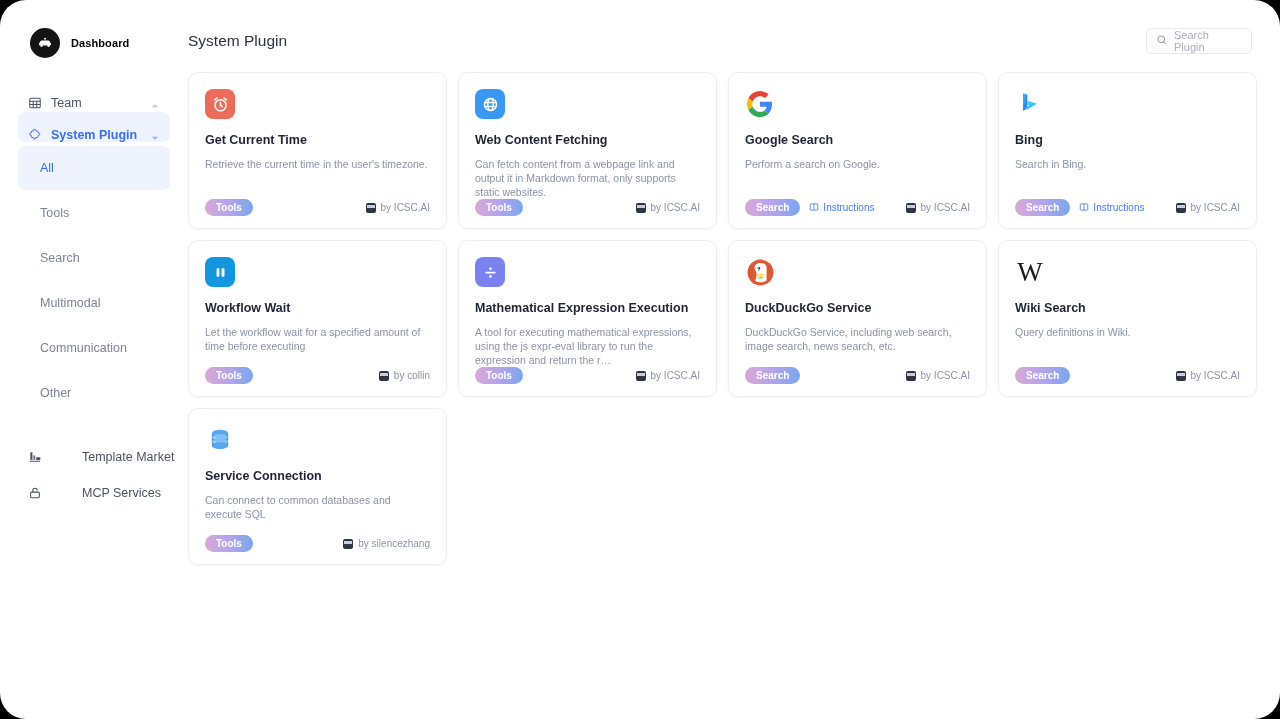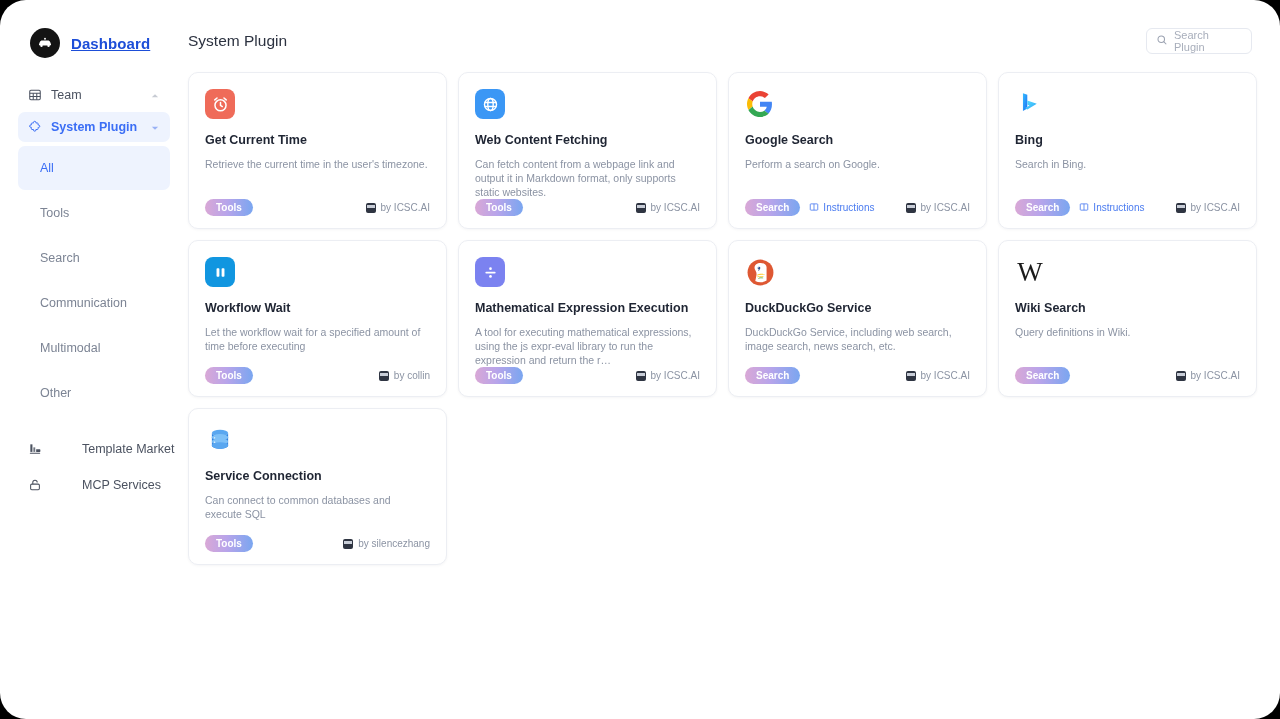--- a/index.html
+++ b/index.html
@@ -38,26 +38,26 @@
     padding: 8px 4px 0 12px;
     margin-bottom: 22px;
   }
   .brand-logo {
     width: 30px; height: 30px; border-radius: 50%;
     background: #141414;
     display: flex; align-items: center; justify-content: center;
     flex: 0 0 30px;
   }
   .brand-title {
-    font-size: 15px; font-weight: 700; color: #1d4ed8; letter-spacing: .1px; text-decoration: underline;
+    font-size: 11px; font-weight: 700; color: #000000; letter-spacing: .1px;
   }
   .nav-group { display: flex; flex-direction: column; }
   .nav-row {
     height: 30px;
-    display: flex; align-items: center;
+    display: flex; align-items: flex-end;
     gap: 9px;
     padding: 0 10px 0 9px;
     border-radius: 7px;
     cursor: pointer;
     margin-bottom: 2px;
     color: #4b5260;
     font-size: 12.5px;
   }
   .nav-row .ico { width: 15px; height: 15px; display:flex; align-items:center; justify-content:center; flex:0 0 15px; }
   .nav-row .lbl { flex: 1 1 auto; white-space: nowrap; }
@@ -232,22 +232,22 @@
           <svg width="10" height="10" viewBox="0 0 12 12">
                 <path d="M2.2 4.4L6 8.2l3.8-3.8z" fill="#7d9bf2"></path>
               </svg>
         </span>
       </div>
 
       <div class="sub-list">
         <div class="sub-row active">All</div>
         <div class="sub-row">Tools</div>
         <div class="sub-row">Search</div>
+        <div class="sub-row">Multimodal</div>
         <div class="sub-row">Communication</div>
-        <div class="sub-row">Multimodal</div>
         <div class="sub-row">Other</div>
       </div>
 
       <div class="nav-foot">
         <div class="nav-row">
           <span class="ico">
             <svg width="14" height="14" viewBox="0 0 24 24" fill="#4b5260">
               <path d="M4 4h3.6v13H4z"></path>
               <path d="M9.2 9.2h3.2V17H9.2z" opacity=".8"></path>
               <path d="M14 12.6h6.2c.6 0 1 .5 1 1.1v2.2c0 .6-.4 1.1-1 1.1H14z"></path>

